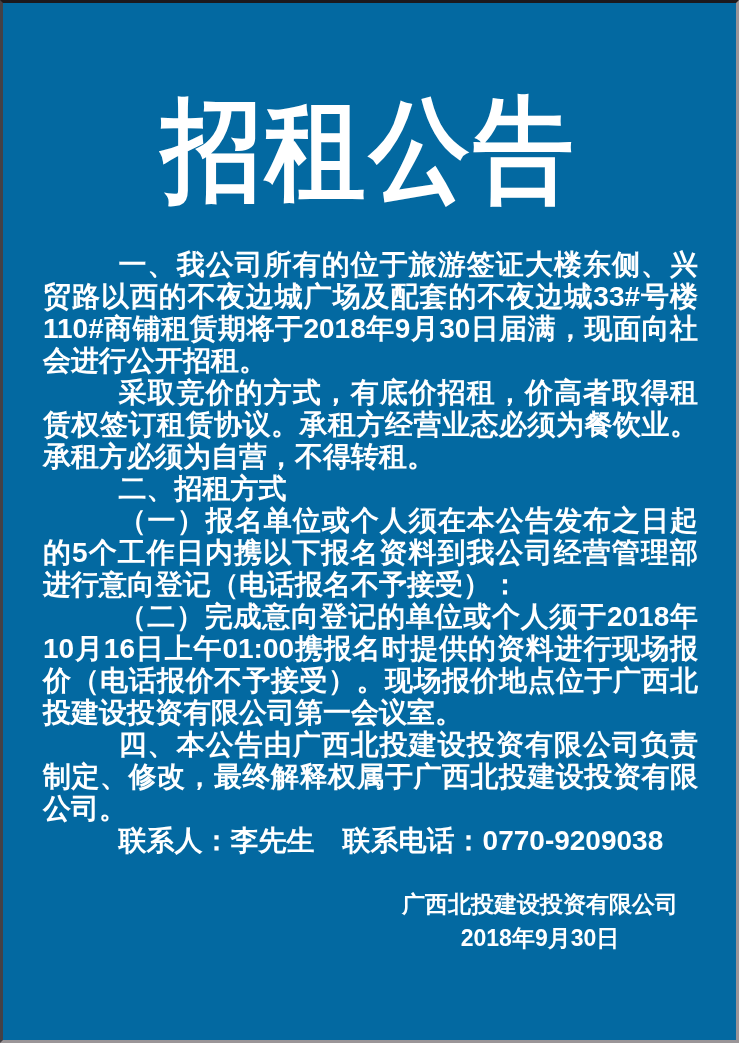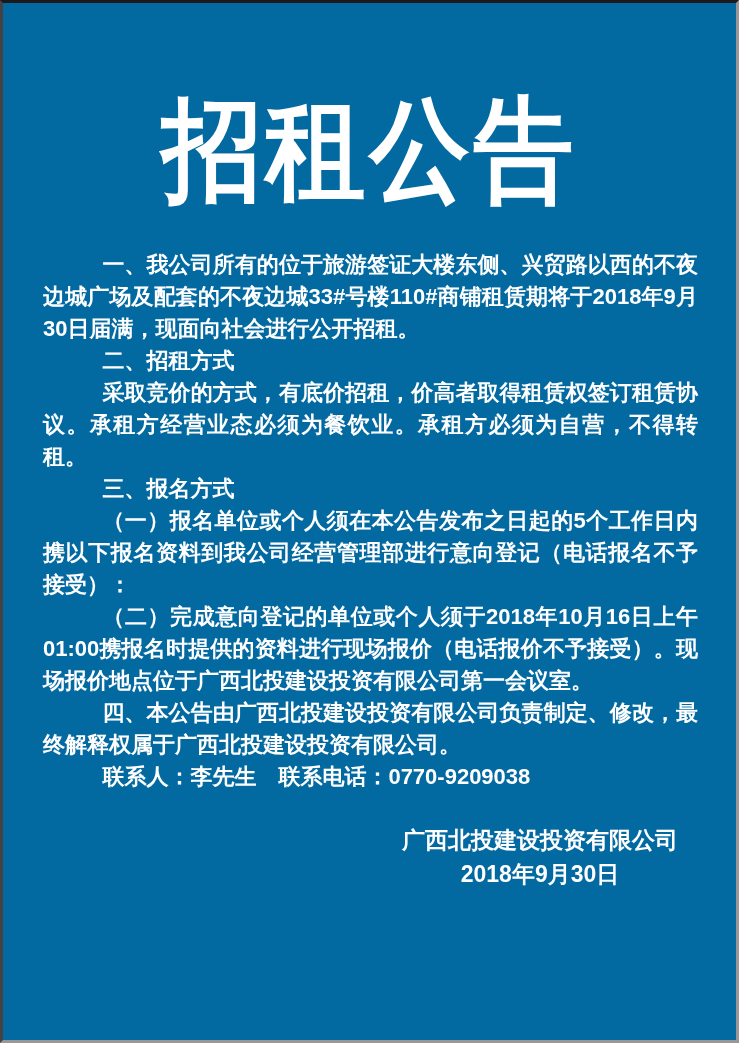--- a/index.html
+++ b/index.html
@@ -23,21 +23,21 @@
     font-size: 102px;
     line-height: 1.08;
     letter-spacing: 4px;
     transform: scale(0.98, 1.1);
     transform-origin: center top;
     white-space: nowrap;
   }
   .poster-body {
     margin-top: 50px;
     padding: 0 38px 0 40px;
-    font-size: 22px;
+    font-size: 28px;
     font-weight: bold;
     line-height: 32px;
     text-align: justify;
   }
   .poster-body p {
     text-indent: 2.7em;
   }
   .signature {
     width: fit-content;
     margin: 30px 58px 0 auto;
@@ -48,23 +48,22 @@
   }
 </style>
 </head>
 <body>
 
 <div class="page">
   <div class="poster-title">招租公告</div>
 
   <div class="poster-body">
     <p>一、我公司所有的位于旅游签证大楼东侧、兴贸路以西的不夜边城广场及配套的不夜边城33#号楼110#商铺租赁期将于2018年9月30日届满，现面向社会进行公开招租。</p>
+    <p>采取竞价的方式，有底价招租，价高者取得租赁权签订租赁协议。承租方经营业态必须为餐饮业。承租方必须为自营，不得转租。</p>
     <p>二、招租方式</p>
-    <p>采取竞价的方式，有底价招租，价高者取得租赁权签订租赁协议。承租方经营业态必须为餐饮业。承租方必须为自营，不得转租。</p>
-    <p>三、报名方式</p>
     <p>（一）报名单位或个人须在本公告发布之日起的5个工作日内携以下报名资料到我公司经营管理部进行意向登记（电话报名不予接受）：</p>
     <p>（二）完成意向登记的单位或个人须于2018年10月16日上午01:00携报名时提供的资料进行现场报价（电话报价不予接受）。现场报价地点位于广西北投建设投资有限公司第一会议室。</p>
     <p>四、本公告由广西北投建设投资有限公司负责制定、修改，最终解释权属于广西北投建设投资有限公司。</p>
     <p>联系人：李先生　联系电话：0770-9209038</p>
   </div>
 
   <div class="signature">
     <div>广西北投建设投资有限公司</div>
     <div>2018年9月30日</div>
   </div>

